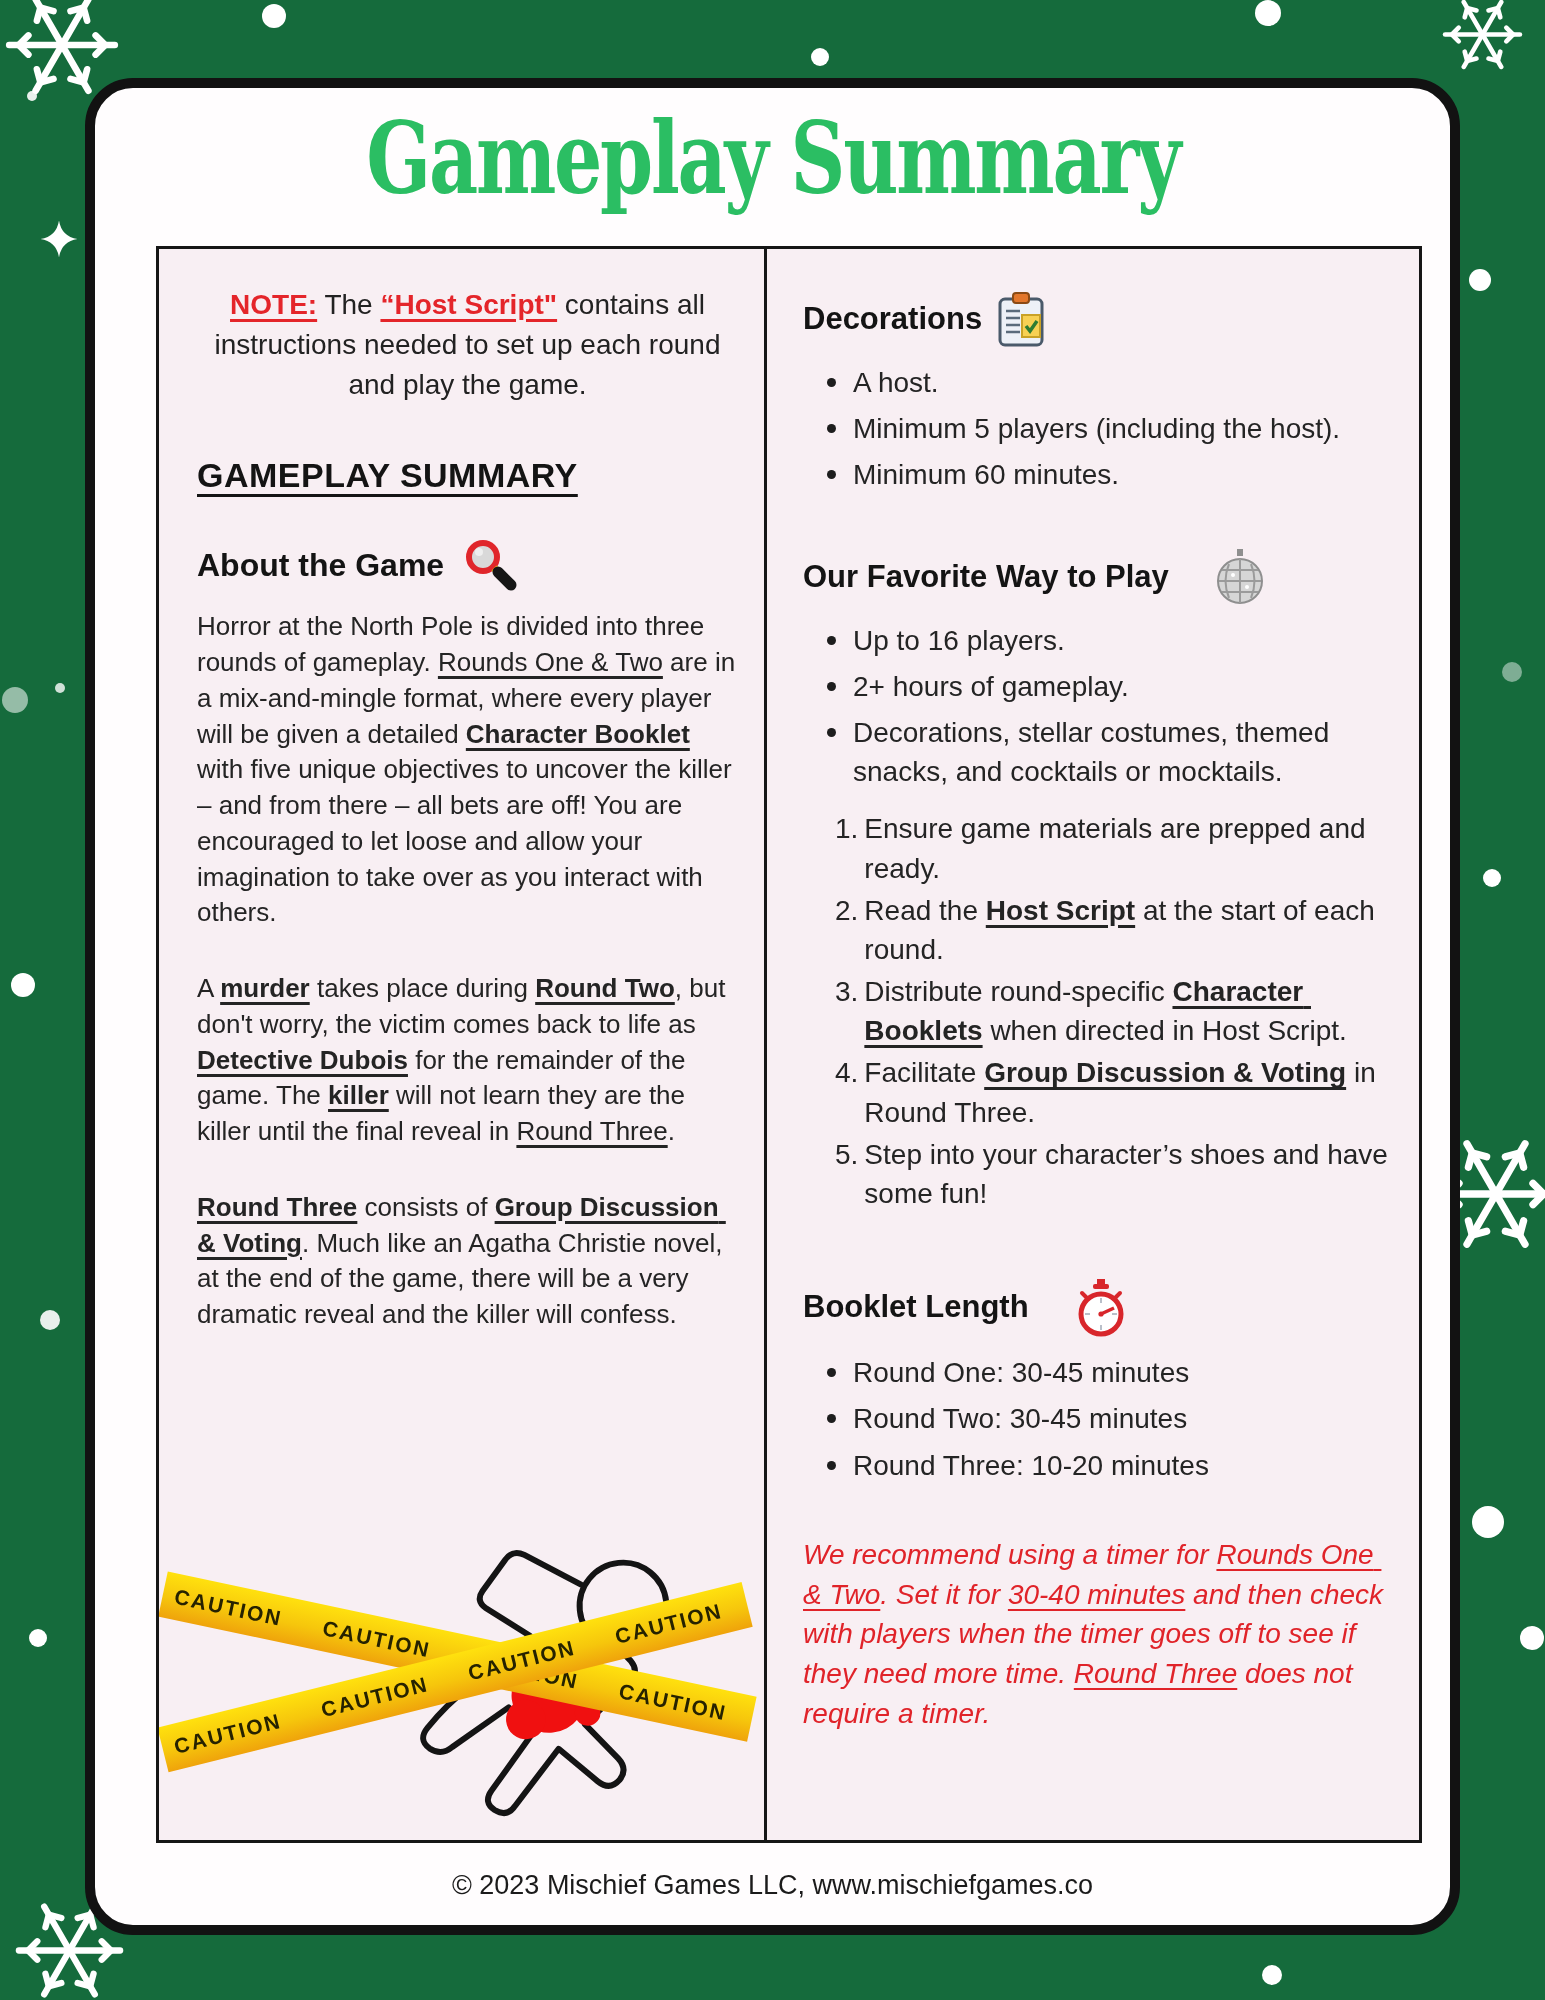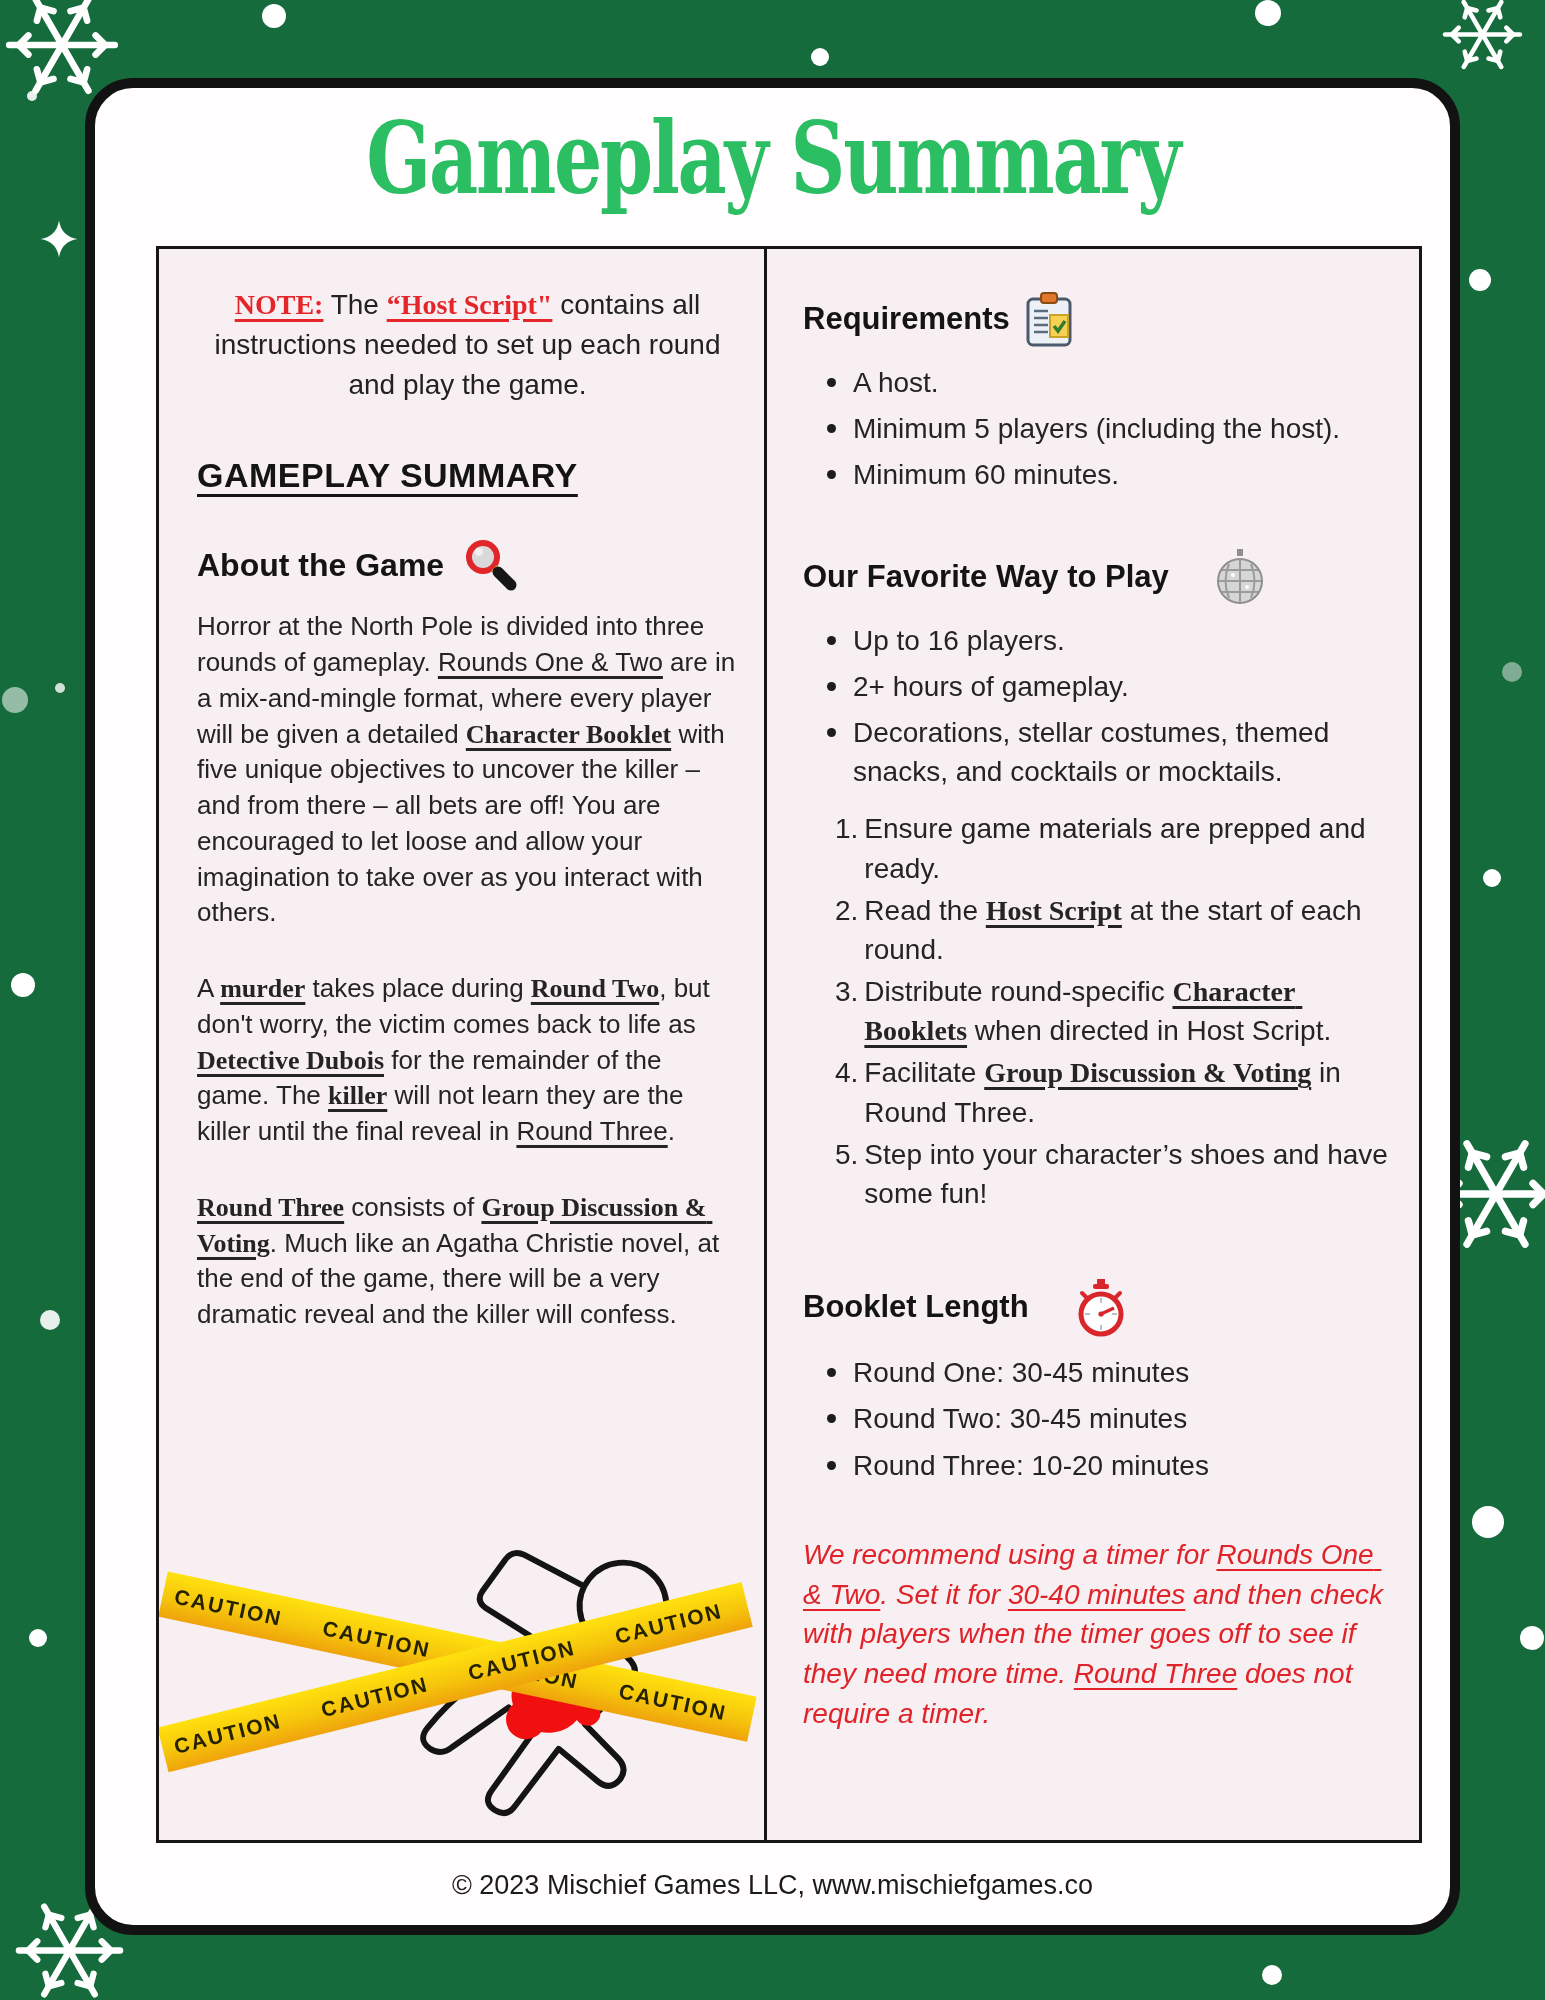--- a/index.html
+++ b/index.html
@@ -31,21 +31,21 @@
     position:absolute;left:61px;top:158px;width:1266px;height:1597px;
     background:#F8EFF3;border:3px solid #161616;box-sizing:border-box;
     display:flex;overflow:hidden;
   }
   .col-left{width:613px;border-right:3px solid #161616;box-sizing:border-box;
     padding:36px 26px 0 38px;position:relative;}
   .col-right{flex:1;padding:42px 30px 0 36px;box-sizing:border-box;}
   
   .seg{white-space:pre-wrap;}
   .u{text-decoration:underline;text-decoration-thickness:2.5px;text-underline-offset:5px;}
-  .b{font-weight:700;font-family:Liberation Serif, serif;}
+  .b{font-weight:700;}
   .r{color:#E4252A;}
   .note{font-size:28px;line-height:1.42;text-align:center;color:#222;}
   .h-main{
     font-size:34px;font-weight:700;color:#141414;letter-spacing:.5px;
     text-decoration:underline;text-decoration-thickness:3px;text-underline-offset:7px;
     margin-top:52px;
   }
   .h-sub{display:flex;align-items:center;gap:18px;font-size:32px;font-weight:700;
     color:#141414;margin-top:42px;}
   .para{font-size:26px;line-height:1.375;color:#242424;margin-top:16px;}
@@ -221,21 +221,21 @@
           </g>
         </svg>
         <div class="tape tape-a">CAUTION CAUTION CAUTION CAUTION CAUTION CAUTION</div>
         <div class="tape tape-b">CAUTION CAUTION CAUTION CAUTION CAUTION CAUTION</div>
       </div>
     </div>
 
     <div class="col-right">
 
       <div class="sec-h">
-        <span>Requirements</span>
+        <span>Decorations</span>
         <svg width="50" height="56" viewBox="0 0 50 56">
           <rect x="4" y="8" width="42" height="46" rx="5" fill="#EDF1F7" stroke="#4A5A6A" stroke-width="3"></rect>
           <rect x="17" y="2" width="16" height="10" rx="3" fill="#E2762B" stroke="#8a4a14" stroke-width="2"></rect>
           <g stroke="#5A6B7B" stroke-width="2.5">
             <line x1="10" y1="20" x2="24" y2="20"></line>
               <line x1="10" y1="27" x2="24" y2="27"></line>
             <line x1="10" y1="34" x2="24" y2="34"></line>
               <line x1="10" y1="41" x2="24" y2="41"></line>
           </g>
           <rect x="26" y="24" width="18" height="22" fill="#F7D154" stroke="#C9A227" stroke-width="2"></rect>

